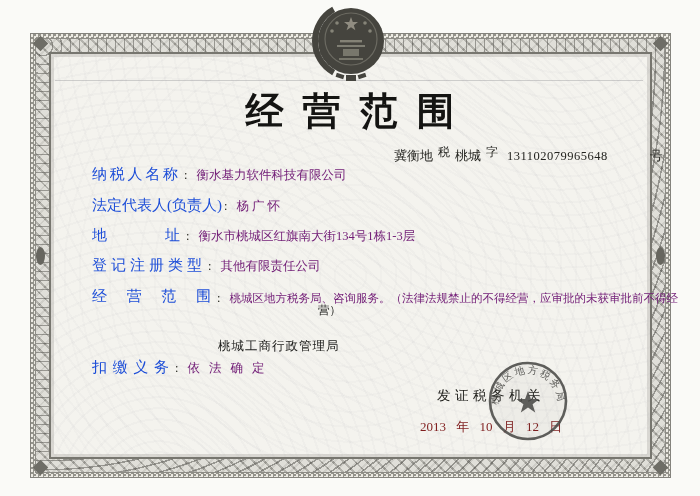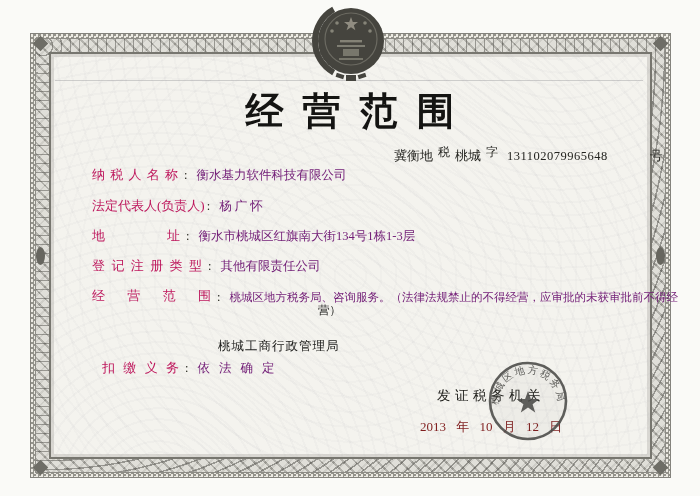--- a/index.html
+++ b/index.html
@@ -49,21 +49,21 @@
     font-size:38px;font-weight:bold;color:#141412;
     letter-spacing:19px;text-indent:19px;white-space:nowrap;
   }
   .serial{position:absolute;left:394px;top:144px;font-size:13px;color:#23231f;white-space:nowrap;}
   .serial .sup{display:inline-block;font-size:12px;vertical-align:4px;margin:0 5px;}
   .serial .num{font-size:12.5px;letter-spacing:.5px;margin-left:4px;}
   .serial .unit{margin-left:42px;}
 
   .row{position:absolute;left:92px;white-space:nowrap;color:#23231f;}
   .flabel{
-    display:inline-block;font-size:13px;color:#be185d;
+    display:inline-block;font-size:15px;color:#1d4ed8;
     text-align:justify;text-align-last:justify;vertical-align:bottom;
   }
   .colon{display:inline-block;margin-left:6px;font-size:12.5px;color:#28281f;}
   .fvalue{margin-left:9px;font-size:12.5px;color:#701a75;}
   .freefloat{position:absolute;font-size:12.5px;color:#1b1b19;white-space:nowrap;}
 
   .issuer{position:absolute;left:437px;top:387px;font-size:13.5px;letter-spacing:4.5px;color:#23231f;white-space:nowrap;}
   .issue-date{position:absolute;left:420px;top:418px;font-size:13px;word-spacing:7px;color:#7f1d1d;white-space:nowrap;}
   .footer-imprint{
     position:absolute;left:0;right:0;top:481px;text-align:center;
@@ -133,21 +133,21 @@
   </div>
 
   <div class="row" style="top:287px;">
     <span class="flabel" style="width:119px;">经营范围</span><span class="colon">:</span><span class="fvalue" style="font-size:11.5px;">桃城区地方税务局、咨询服务。（法律法规禁止的不得经营，应审批的未获审批前不得经</span>
   </div>
   <div class="freefloat" style="left:318px;top:303px;font-size:11.5px;">营）</div>
 
   <div class="freefloat" style="left:218px;top:338px;letter-spacing:1px;">桃城工商行政管理局</div>
 
   <div class="row" style="top:358px;">
-    <span class="flabel" style="width:77px;margin-left:10px;">扣缴义务</span><span class="colon">:</span><span class="fvalue" style="letter-spacing:9px;">依法确定</span>
+    <span class="flabel" style="width:77px;">扣缴义务</span><span class="colon">:</span><span class="fvalue" style="letter-spacing:9px;">依法确定</span>
   </div>
 
   <div class="issuer">发证税务机关</div>
   <div class="issue-date">2013 年 10 月 12 日</div>
 
   <svg class="seal" viewBox="0 0 84 84">
     <circle cx="42" cy="42" r="38" fill="rgba(74,74,71,0.05)" stroke="#4a4a47" stroke-width="2.6"></circle>
     <path id="sealArc" d="M 13,52 A 30,30 0 1 1 71,52" fill="none"></path>
     <text font-size="10" fill="#4a4a47" letter-spacing="2" font-family="Liberation Serif, serif">
       <textPath href="#sealArc" startOffset="6">桃城区地方税务局</textPath>

